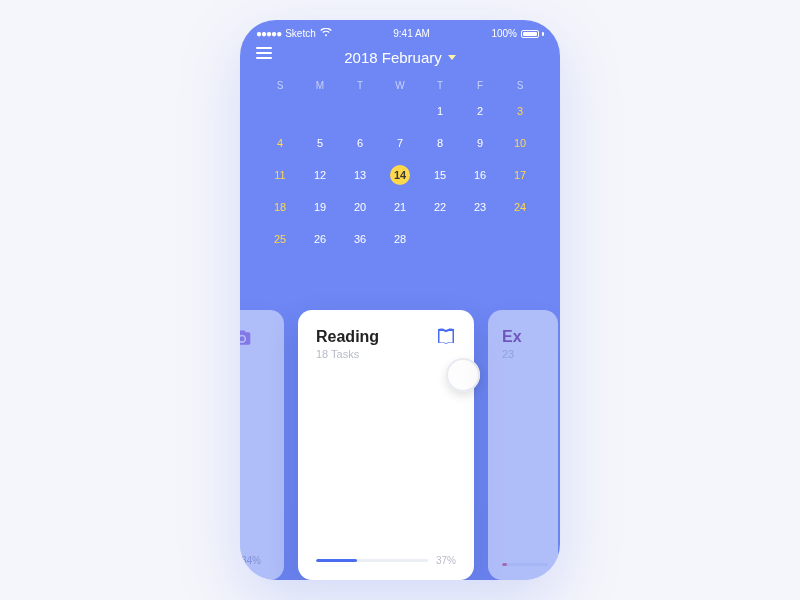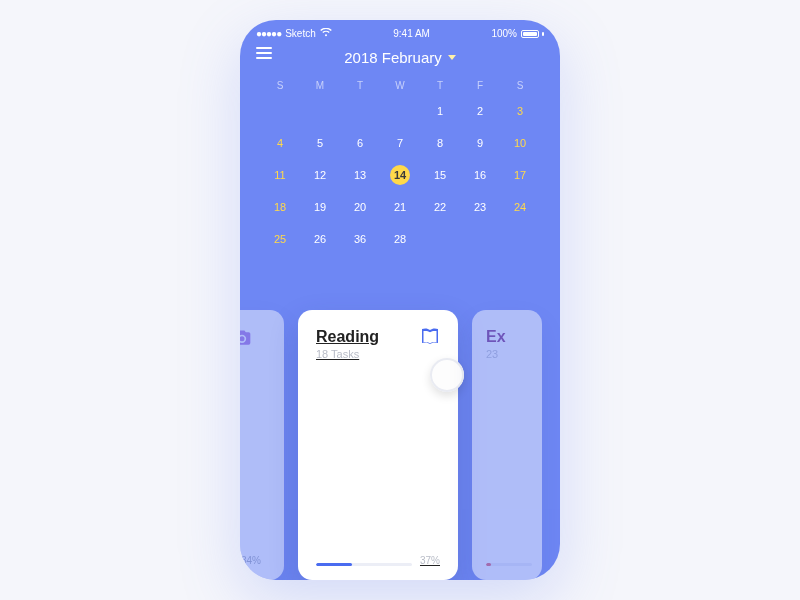--- a/index.html
+++ b/index.html
@@ -59,28 +59,28 @@
     background:#fff; border-radius:14px;
     box-shadow: 0 12px 30px rgba(40,50,120,0.18);
     padding:18px 18px 14px 18px;
     display:flex; flex-direction:column;
     position:relative;
     color:#222;
     flex:0 0 auto;
   }
   .card.side { opacity:0.45; filter: blur(0.3px); }
   .card.left { width:70px; margin-left:-26px; padding:18px 10px 14px 18px; }
-  .card.center { width:160px;text-decoration:underline; }
+  .card.center { width:176px; }
   .card.right { width:70px; margin-right:-50px; padding:18px 10px 14px 14px; }
 
   .card h3 { font-size:16px; font-weight:600; color:#222; }
   .card .sub { font-size:11px; color:#b8bcc7; margin-top:2px; }
   .card .icon-slot { position:absolute; right:16px; top:16px; color:#4a6cf0; }
 
-  .progress-row { margin-top:auto; display:flex; align-items:flex-end; gap:8px; }
+  .progress-row { margin-top:auto; display:flex; align-items:center; gap:8px; }
   .progress-bar { flex:1; height:3px; background:#eceef6; border-radius:2px; overflow:hidden; }
   .progress-fill { height:100%; background:#4a6cf0; border-radius:2px; }
   .progress-label { font-size:10px; color:#b8bcc7; }
 
   .card.right .progress-fill { background:#e24a5a; }
   .card.left .pct-only { font-size:10px; color:#9aa0b1; margin-top:auto; text-align:center; padding-right:4px;}
   .card.right .title-cut { font-size:16px; font-weight:700; color:#701a75; }
   .card.right .sub { white-space:nowrap; }
 
   .fab {

